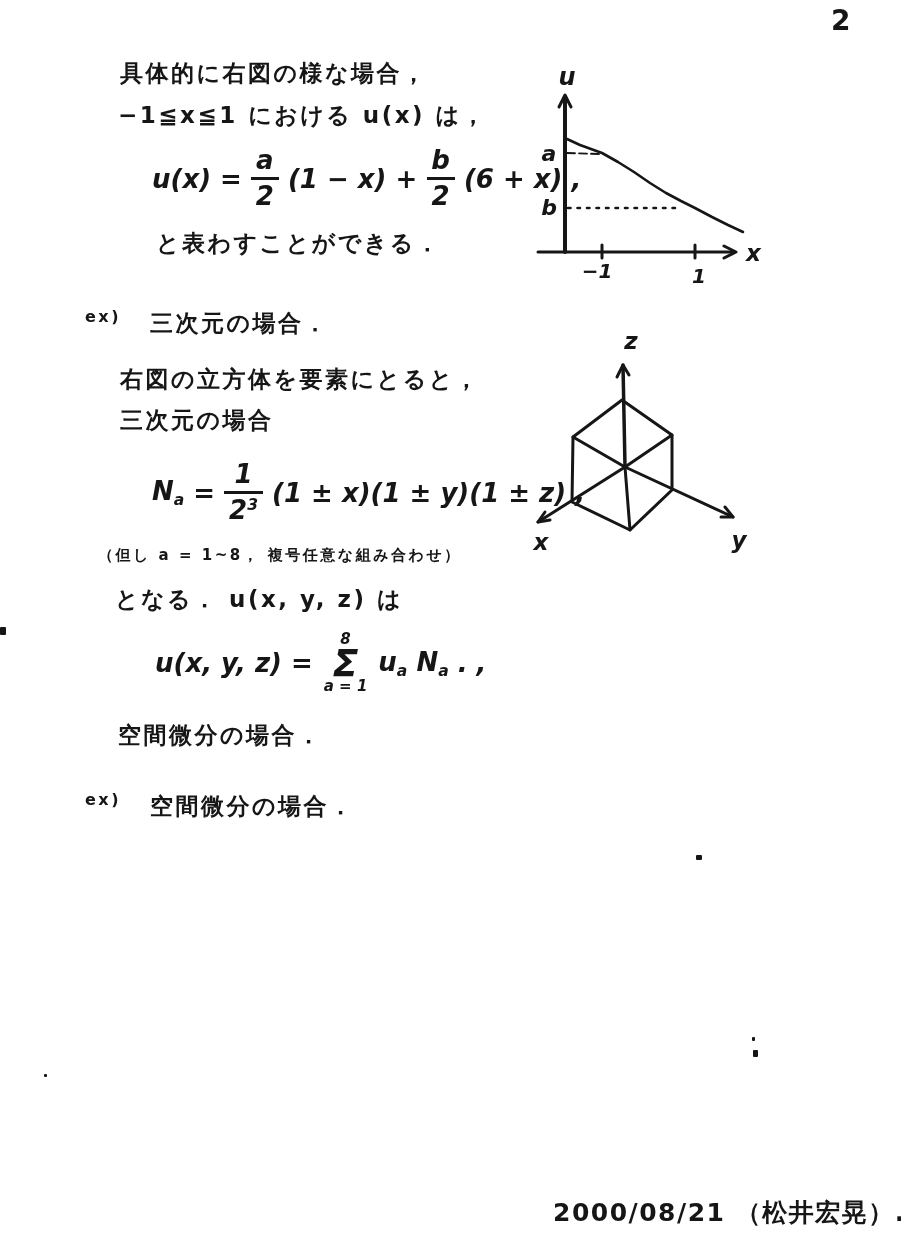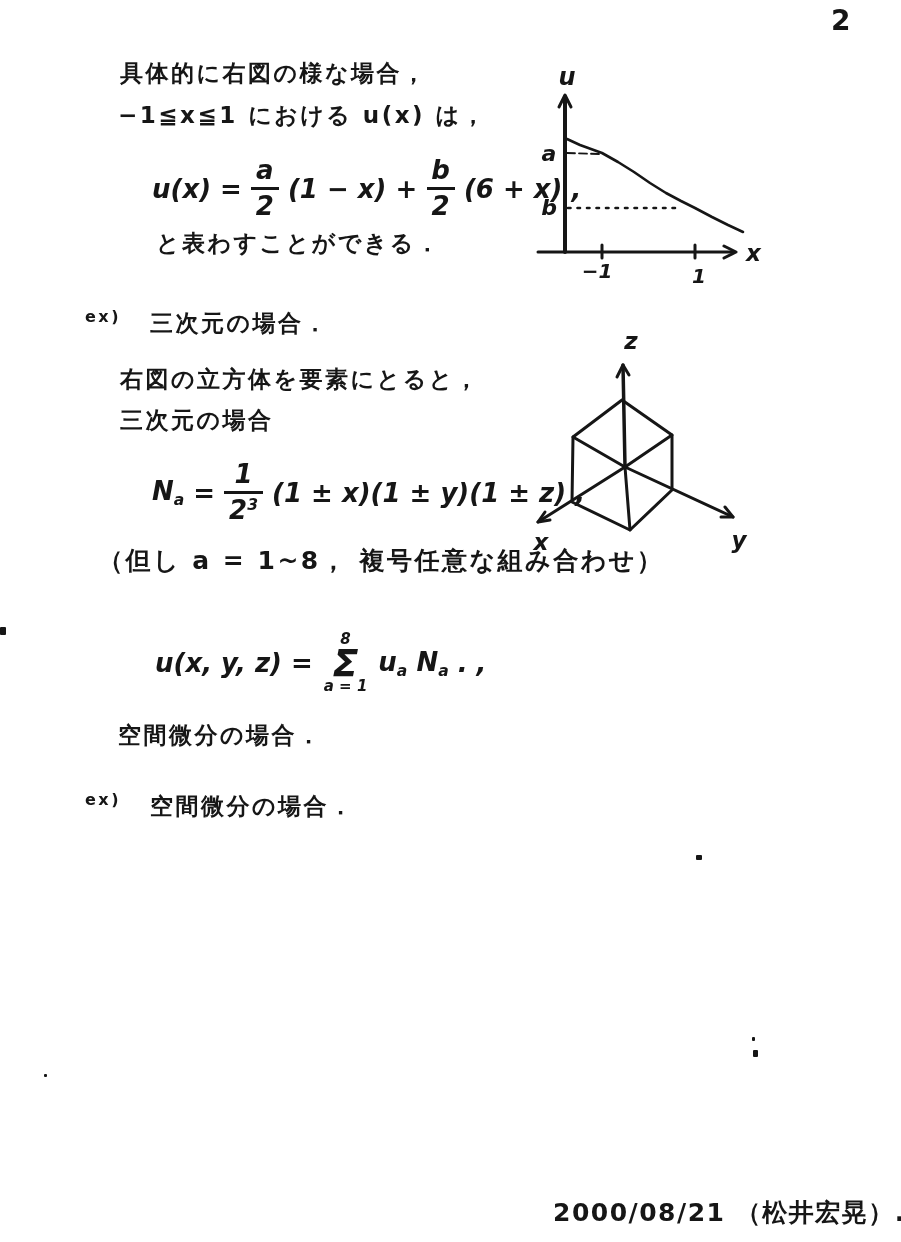--- a/index.html
+++ b/index.html
@@ -5,21 +5,21 @@
   html,body { margin:0; padding:0; background:#ffffff; }
   .page {
     position:relative; width:901px; height:1242px; background:#ffffff;
     font-family:"DejaVu Sans", sans-serif; color:#161616; overflow:hidden;
   }
   .hw {
     position:absolute; font-weight:600; white-space:nowrap;
     letter-spacing:2.5px; line-height:1.2;
   }
   .t23 { font-size:23px; }
-  .t21 { font-size:25px; }
+  .t21 { font-size:15px; }
   .t24 { font-size:16px; }
   .t25 { font-size:25px; }
   .t28 { font-size:28px; font-weight:700; }
   .formula {
     position:absolute; display:flex; align-items:center; gap:9px;
     font-size:26px; font-weight:600; font-style:italic; white-space:nowrap;
   }
   .frac { display:inline-flex; flex-direction:column; align-items:center; line-height:1.05; }
   .frac .num { padding:0 5px 3px; }
   .frac .den { border-top:3px solid #161616; padding:3px 5px 0; }
@@ -41,21 +41,21 @@
 </head>
 <body>
 
 <div class="page">
 
   <div class="hw t28" style="left:831px; top:4px;">2</div>
 
   <div class="hw t23" style="left:120px; top:60px;text-align:center;">具体的に右図の様な場合，</div>
   <div class="hw t23" style="left:118px; top:102px;">−1≦x≦1 における u(x) は，</div>
 
-  <div class="formula" style="left:152px; top:157px;">
+  <div class="formula" style="left:152px; top:147px;">
     <span>u(x)</span>
     <span>=</span>
     <span class="frac">
       <span class="num">a</span>
       <span class="den">2</span>
     </span>
     <span>(1 − x)</span>
     <span>+</span>
     <span class="frac">
       <span class="num">b</span>
@@ -100,20 +100,21 @@
     <span><span>N</span><sub>a</sub></span>
     <span>=</span>
     <span class="frac">
       <span class="num">1</span>
       <span class="den"><span>2</span><sup>3</sup></span>
     </span>
     <span>(1 ± x)(1 ± y)(1 ± z) ,</span>
   </div>
 
   <div class="hw t21" style="left:98px; top:546px;">（但し a = 1~8， 複号任意な組み合わせ）</div>
+  <div class="hw t23" style="left:115px; top:586px;">となる． u(x, y, z) は</div>
 
   <div class="formula" style="left:155px; top:632px;">
     <span>u(x, y, z)</span>
     <span>=</span>
     <span class="sum">
       <span class="lim">8</span>
       <span class="sym">Σ</span>
       <span class="lim">a = 1</span>
     </span>
     <span><span>u</span><sub>a</sub></span>

